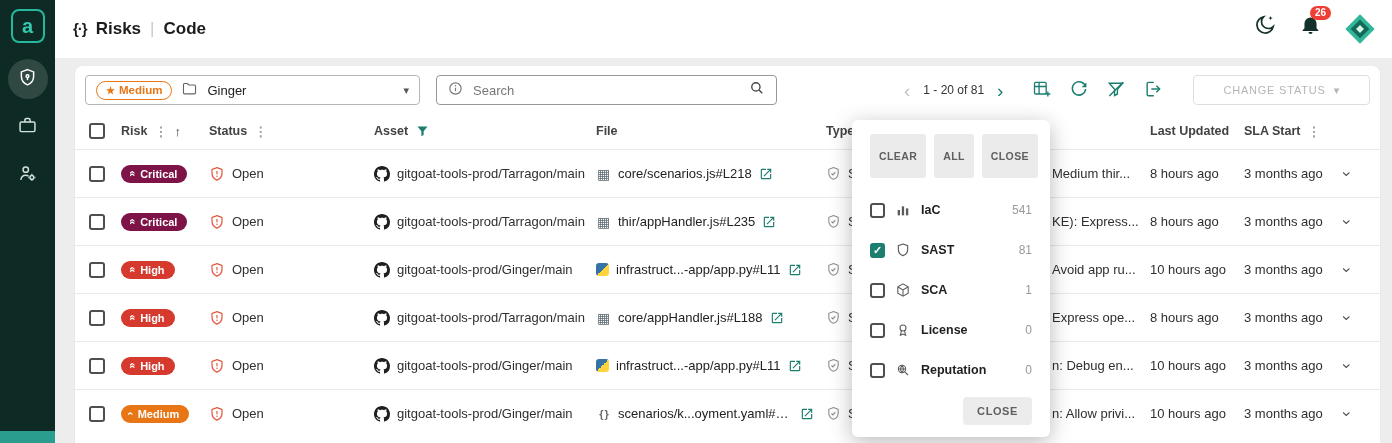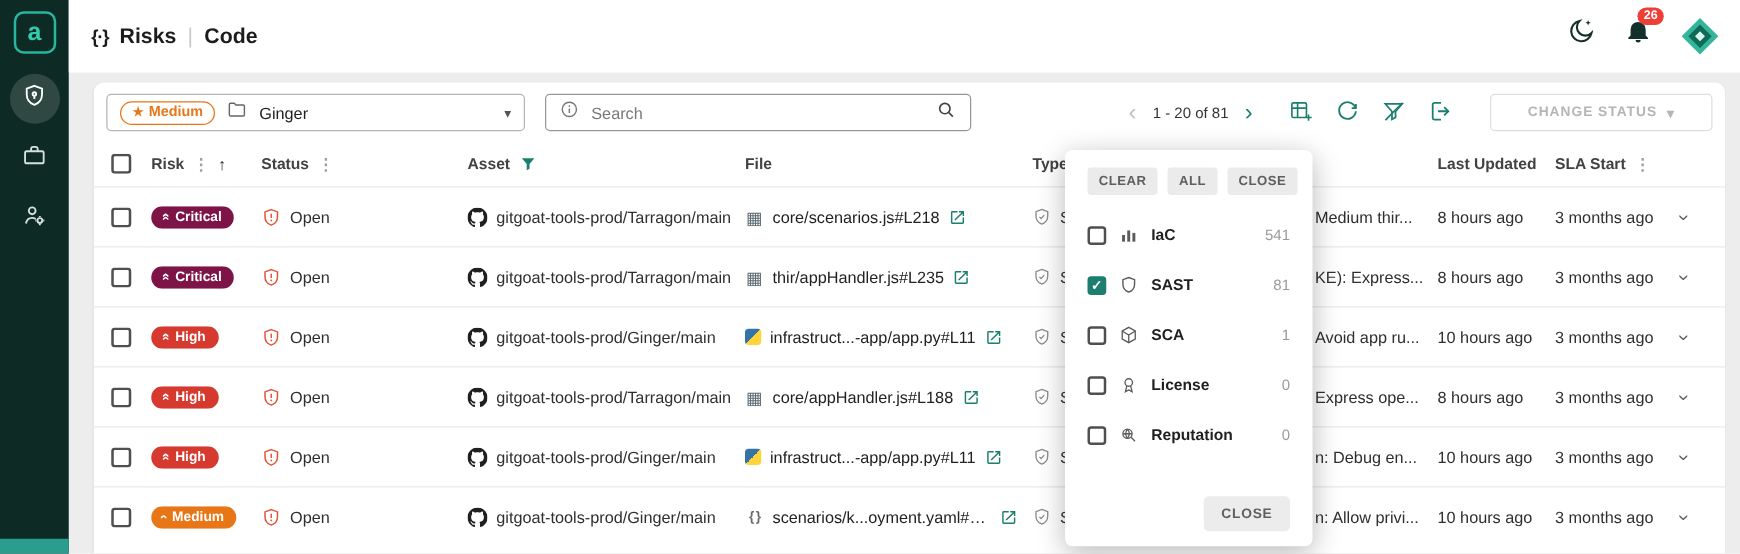--- a/index.html
+++ b/index.html
@@ -44,21 +44,21 @@
   .search-box input { flex:1; border:none; outline:none; font-size:13px; color:#333; font-family:"Liberation Sans",sans-serif; }
   .search-box input::placeholder { color:#787878; }
   .pagination { margin-left:auto; display:flex; align-items:center; gap:10px; }
   .page-chev { font-size:19px; line-height:1; background:none; border:none; cursor:pointer; padding:0 3px; }
   .page-chev.prev { color:#c2c2c2; }
   .page-chev.next { color:var(--accent,#1b7e6f); }
   .page-label { font-size:12px; color:#333; }
   .tool-icons { display:flex; align-items:center; gap:17px; margin-left:10px; color:var(--accent,#1b7e6f); }
   .tool-icons .icon-btn { color:var(--accent,#1b7e6f); }
   .tool-icons svg { width:20px; height:20px; }
-  .change-status { margin-left:14px; height:30px; min-width:140px; border:1px solid #dedede; border-radius:4px; background:#fff; color:#b5b5b5; font-size:11px; font-weight:bold; letter-spacing:.8px; display:flex; align-items:center; justify-content:center; gap:8px; padding:0 29px; cursor:default; font-family:"Liberation Sans",sans-serif; }
+  .change-status { margin-left:14px; height:30px; min-width:140px; border:1px solid #dedede; border-radius:4px; background:#fff; color:#b5b5b5; font-size:11px; font-weight:normal; letter-spacing:.8px; display:flex; align-items:center; justify-content:center; gap:8px; padding:0 29px; cursor:default; font-family:"Liberation Sans",sans-serif; }
   .change-status .caret::before { content:"▾"; }
 
   
   .table-head, .trow { display:grid; grid-template-columns:40px 88px 165px 222px 230px 220px 104px 94px 100px 42px; align-items:center; }
   .table-head { height:36px; font-size:12.5px; font-weight:bold; color:#424242; }
   .c { padding:0 6px; display:flex; align-items:center; gap:7px; min-width:0; white-space:nowrap; overflow:hidden; }
   .c-check { padding-left:14px; }
   .c-name { padding-left:12px; }
   .kebab::before { content:"⋮"; color:#9e9e9e; font-size:13px; cursor:pointer; }
   .sort-arrow::before { content:"↑"; color:#333; font-size:13px; }
@@ -87,21 +87,21 @@
   .file-link { color:#222; cursor:pointer; overflow:hidden; text-overflow:ellipsis; }
   .ext-icon { color:var(--accent,#1b7e6f); display:flex; flex-shrink:0; cursor:pointer; }
   .ext-icon svg { width:14px; height:14px; }
   .tshield { color:#8a8a8a; display:flex; flex-shrink:0; }
   .tshield svg { width:15px; height:15px; }
   .chev-down { display:inline-block; transform:rotate(90deg); color:#555; font-size:16px; cursor:pointer; }
 
   
   .popup { position:absolute; left:852px; top:120px; width:198px; min-height:317px; background:#fff; border-radius:6px; box-shadow:0 5px 22px rgba(0,0,0,.28); z-index:10; padding:14px 18px 12px 18px; display:flex; flex-direction:column; }
   .popup-actions { display:flex; gap:8px; }
-  .popup-actions button { background:#ebebeb; border:none; border-radius:3px; padding:5px 9px; font-size:10.5px; font-weight:bold; color:#5f5f5f; letter-spacing:.4px; cursor:pointer; font-family:"Liberation Sans",sans-serif; }
+  .popup-actions button { background:#ebebeb; border:none; border-radius:3px; padding:16px 9px; font-size:10.5px; font-weight:bold; color:#5f5f5f; letter-spacing:.4px; cursor:pointer; font-family:"Liberation Sans",sans-serif; }
   .popup-options { margin-top:12px; display:flex; flex-direction:column; }
   .opt { display:flex; align-items:center; gap:10px; height:40px; cursor:pointer; }
   .opt .cb { width:15px; height:15px; border-width:2px; }
   .opt.checked .cb { background:var(--accent,#1b7e6f); border-color:var(--accent,#1b7e6f); }
   .opt.checked .cb::after { content:"✓"; color:#fff; font-size:11px; font-weight:bold; }
   .oicon { color:#5b5b5b; display:flex; flex-shrink:0; }
   .oicon svg { width:16px; height:16px; }
   .olabel { font-size:12.5px; color:#1f1f1f; font-weight:bold; }
   .ocount { margin-left:auto; color:#9a9a9a; font-size:12px; }
   .close-btn { margin-top:auto; align-self:flex-end; background:#ececec; border:none; border-radius:4px; padding:8px 14px; font-size:11px; font-weight:bold; color:#5f5f5f; letter-spacing:.6px; cursor:pointer; font-family:"Liberation Sans",sans-serif; }

